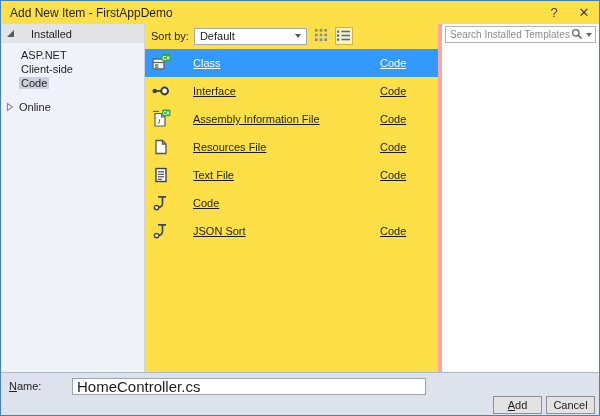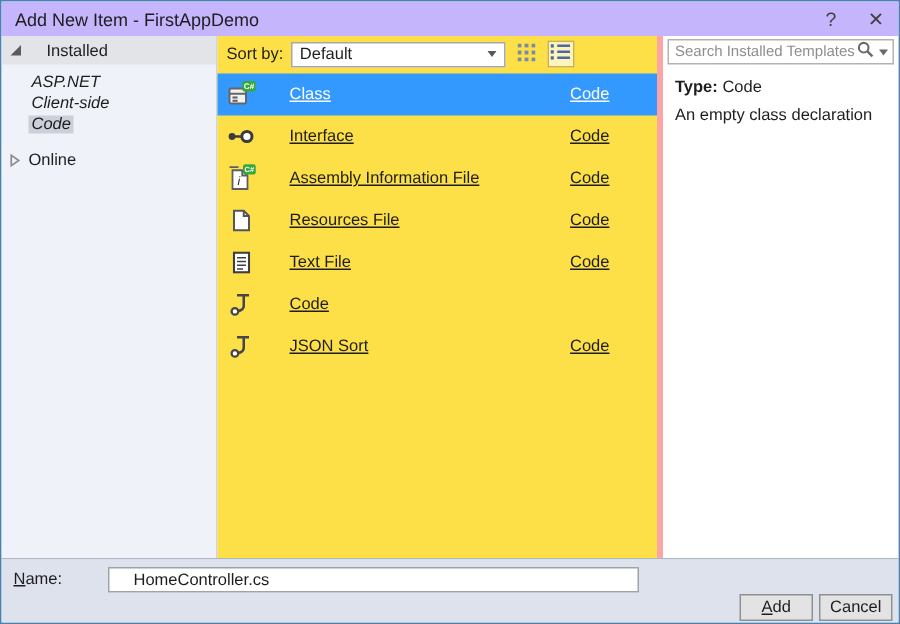--- a/index.html
+++ b/index.html
@@ -2,44 +2,44 @@
 <html style="--c-selection: #3399FF; --c-link: #0563C1; --c-active_view_button: #FCF4BD; --c-window_border: #4A81B4; --c-footer_bg: #DEE2EC; --c-sidebar_bg: #EFF2F9;"><head>
 <meta charset="utf-8">
 <style>
   * { margin:0; padding:0; box-sizing:border-box; font-family:"Liberation Sans", sans-serif; }
   html,body { background:#fff; }
   .win {
     position:relative; width:600px; height:416px; background:#fff;
     border:1px solid var(--c-window_border, #4A81B4); font-size:11px; color:#1E1E1E; overflow:hidden;
   }
   
-  .titlebar { height:23px; display:flex; align-items:center; padding-left:9px; background:#c4b5fd; }
+  .titlebar { height:23px; display:flex; align-items:center; padding-left:9px; background:#fde047; }
   .titlebar .title { font-size:12px; color:#1E1E1E; }
   .win-btns { margin-left:auto; display:flex; height:100%; }
   .win-btn { width:30px; height:100%; display:flex; align-items:center; justify-content:center;
              font-size:13px; color:#404040; cursor:default; }
   
   .main { position:absolute; top:23px; left:0; right:0; bottom:42px; display:flex;
           border-bottom:1px solid #AEB7C6; }
   
   .sidebar { width:144px; flex:none; background:var(--c-sidebar_bg,#EFF2F9); border-right:1px solid #CED3DC; }
   .tree-header { height:19px; background:#E3E4E8; display:flex; align-items:center; padding-left:5px; }
   .tree-header .lbl { margin-left:16px; }
-  .tree-items { padding-top:5px;font-style:italic; }
+  .tree-items { padding-top:5px; }
   .tree-item { height:14px; line-height:14px; padding-left:20px; cursor:default; }
   .tree-item.selected .txt { background:#CDD0DA; padding:0 2px; margin-left:-2px; }
   .tree-online { margin-top:9px; height:15px; display:flex; align-items:center; padding-left:5px; }
   .tree-online .lbl { margin-left:5px;text-align:center; }
   .tri { display:flex; align-items:center; }
   
   .center { flex:1; position:relative; background:#fde047; border-right:4px solid #fca5a5;
             display:flex; flex-direction:column; }
   .toolbar { height:22px; margin-top:1px; display:flex; align-items:center; padding-left:6px; flex:none; }
   .sortlbl { margin-right:5px; }
-  .select { width:143px; height:17px; border:1px solid #A8A8A8; background:#fff; display:flex;
+  .select { width:113px; height:17px; border:1px solid #A8A8A8; background:#fff; display:flex;
             align-items:center; padding:0 5px; cursor:default;justify-content:space-between; }
   .select .arrow { margin-left:auto; width:0; height:0; border-left:3px solid transparent;
                    border-right:3px solid transparent; border-top:4px solid #585858; }
   .view-btn { width:18px; height:18px; margin-left:5px; display:flex; align-items:center;
               justify-content:center; border:1px solid transparent; cursor:default; }
   .view-btn.active { background:var(--c-active_view_button,#FCF4BD); border-color:#D0B244; }
   .list { flex:none; margin-top:2px; }
   .row { height:28px; display:flex; align-items:center; padding-left:6px; cursor:default;text-decoration:underline; }
   .row .icon { width:20px; height:20px; margin-right:22px; flex:none; display:flex;
                align-items:center; justify-content:center; }
@@ -58,21 +58,21 @@
   .search-icons { display:flex; align-items:center; padding-right:3px; }
   .caret { width:0; height:0; border-left:3px solid transparent; border-right:3px solid transparent;
            border-top:4px solid #6A6A6A; margin-left:3px; }
   .details { padding:9px 8px; }
   .type-line { margin-bottom:7px; }
   .type-label { font-weight:bold; }
   
   .footer { position:absolute; bottom:0; left:0; right:0; height:42px; background:var(--c-footer_bg,#DEE2EC); }
   .name-label { position:absolute; left:8px; top:7px;text-align:right; }
   .name-input { position:absolute; left:71px; top:5px; width:354px; height:17px;
-                border:1px solid #9FA3AA; font-size:11px; padding:0 16px; color:#1E1E1E; }
+                border:1px solid #9FA3AA; font-size:15px; padding:0 4px; color:#1E1E1E; }
   .btn { position:absolute; top:23px; height:18px; width:49px; background:#E3E3E3;
          border:1px solid #8E9094; font-size:11px; display:flex; align-items:center;
          justify-content:center; cursor:default; color:#1E1E1E; }
   .btn-add { right:57px; }
   .btn-cancel { right:4px; }
 </style>
 </head>
 <body>
 
 <div class="win">
@@ -245,27 +245,20 @@
         <span class="search-icons">
           <span>
             <svg width="12" height="12" viewBox="0 0 12 12">
               <circle cx="4.8" cy="4.8" r="3.2" fill="none" stroke="#6A6A6A" stroke-width="1.4"></circle>
               <line x1="7.3" y1="7.3" x2="10.6" y2="10.6" stroke="#6A6A6A" stroke-width="1.6"></line>
             </svg>
           </span>
           <span class="caret"></span>
         </span>
       </div>
-      <div class="details">
-        <div class="type-line">
-          <span class="type-label">Type:</span>
-          <span>Code</span>
-        </div>
-        <div>An empty class declaration</div>
-      </div>
     </div>
 
   </div>
 
   <div class="footer">
     <label class="name-label"><u>N</u>ame:</label>
     <input class="name-input" type="text" value="HomeController.cs" style="">
     <div class="btn btn-add"><u>A</u>dd</div>
     <div class="btn btn-cancel">Cancel</div>
   </div>

